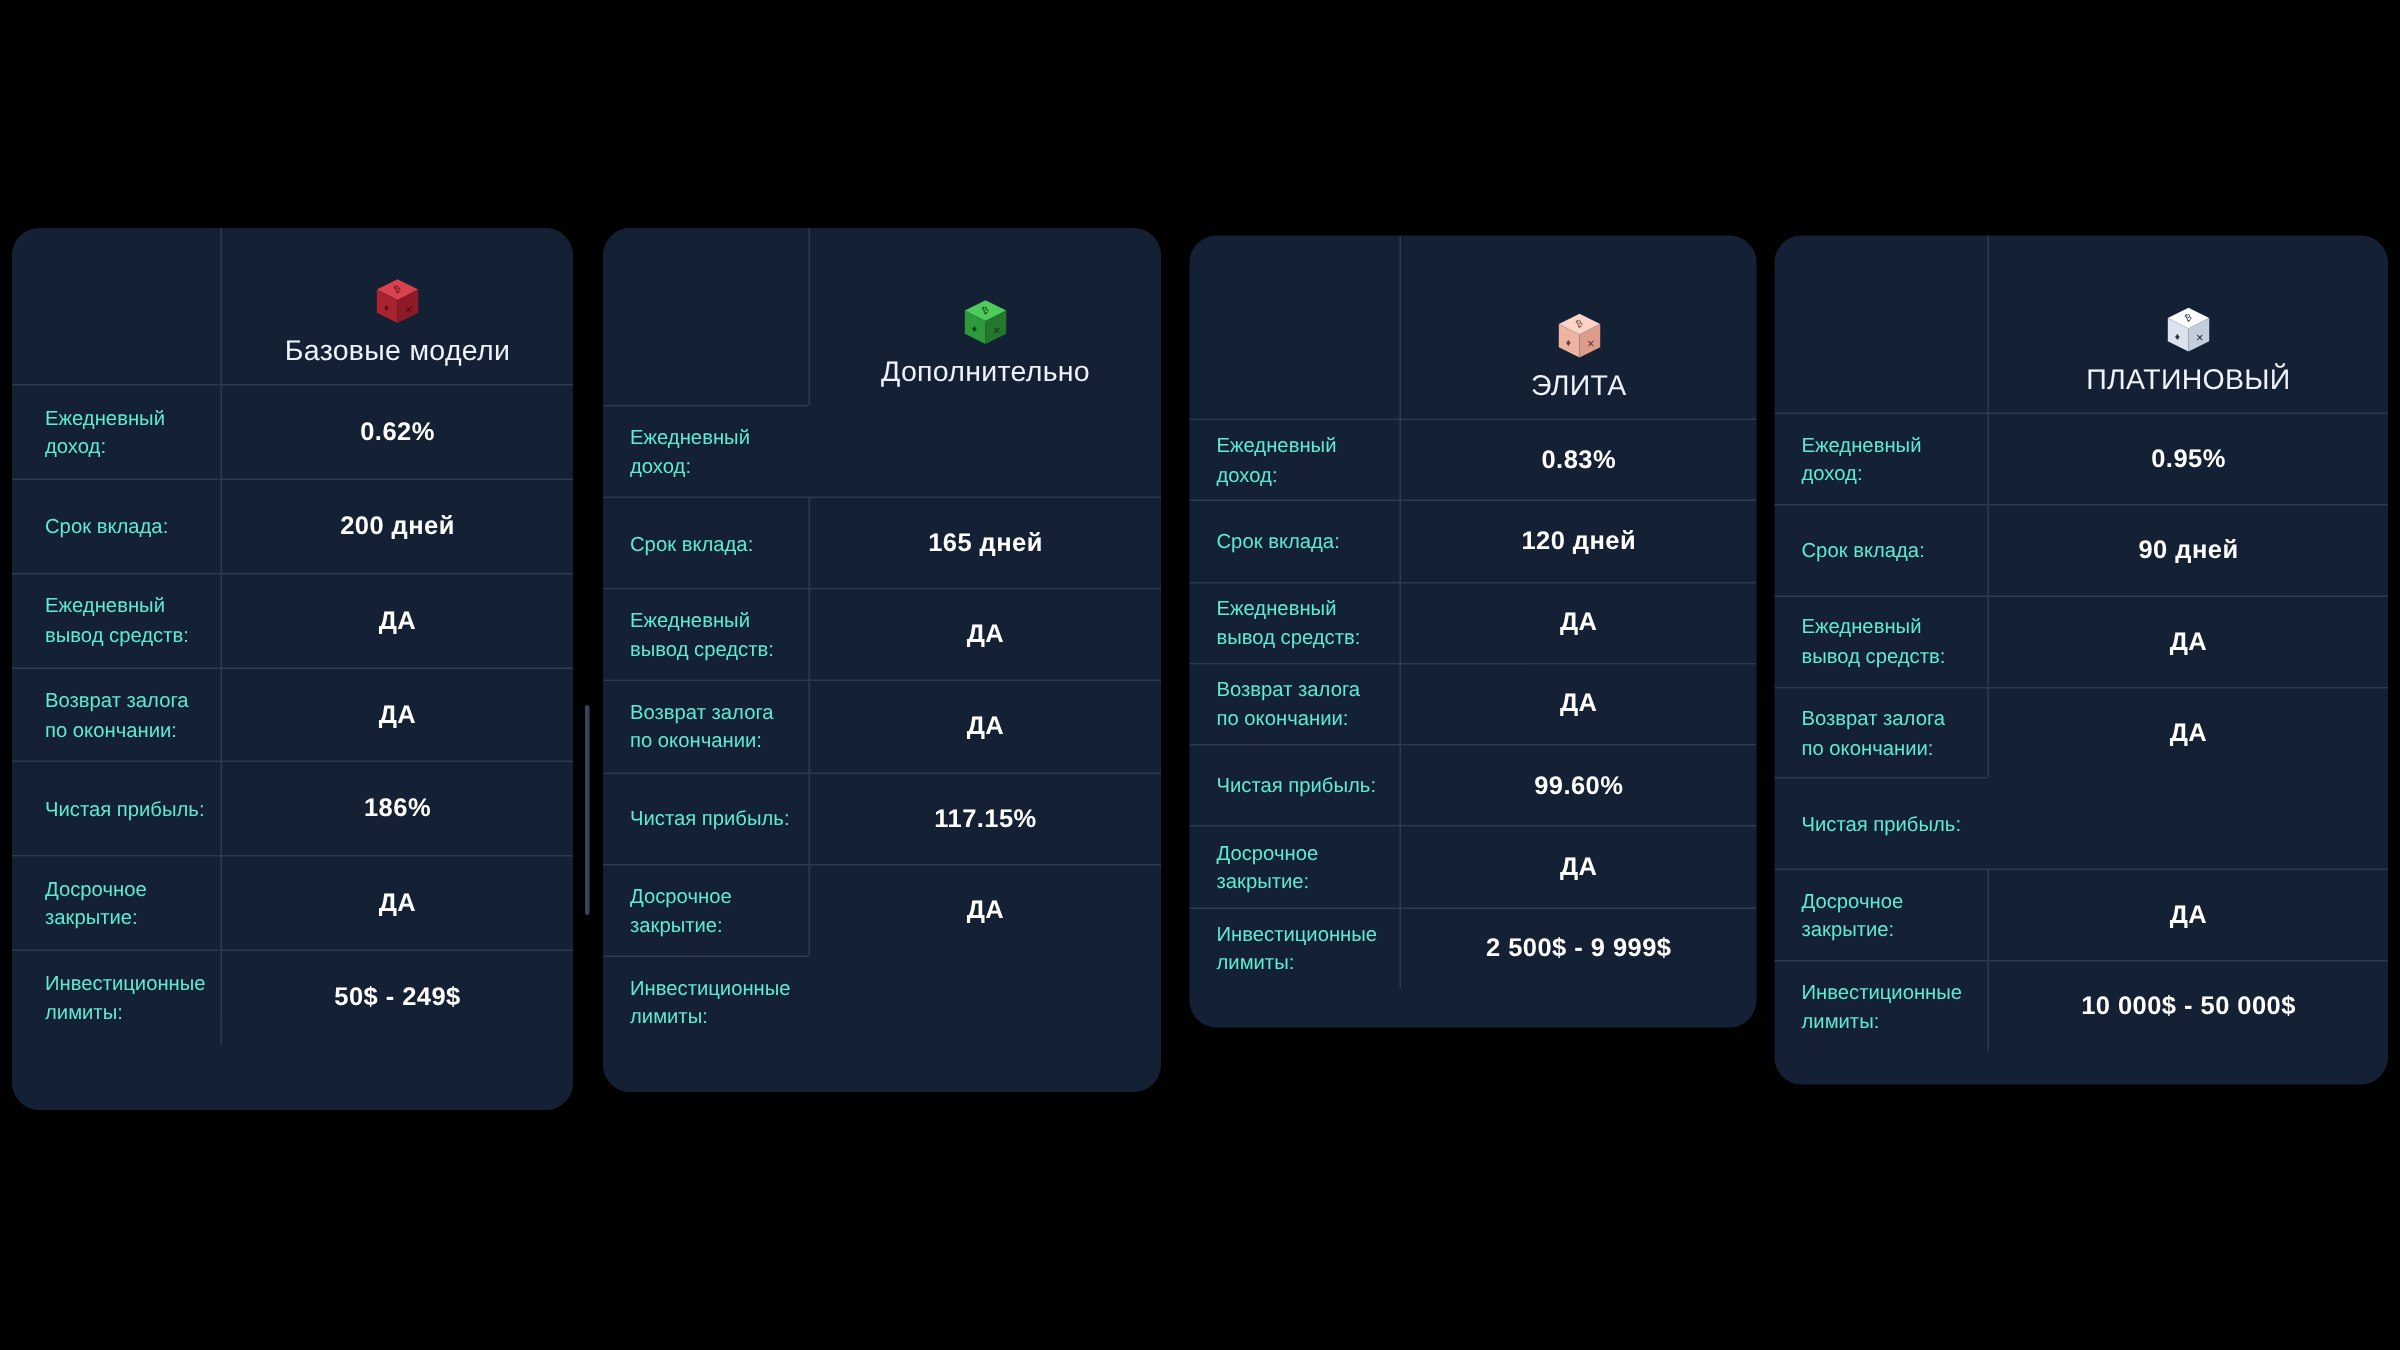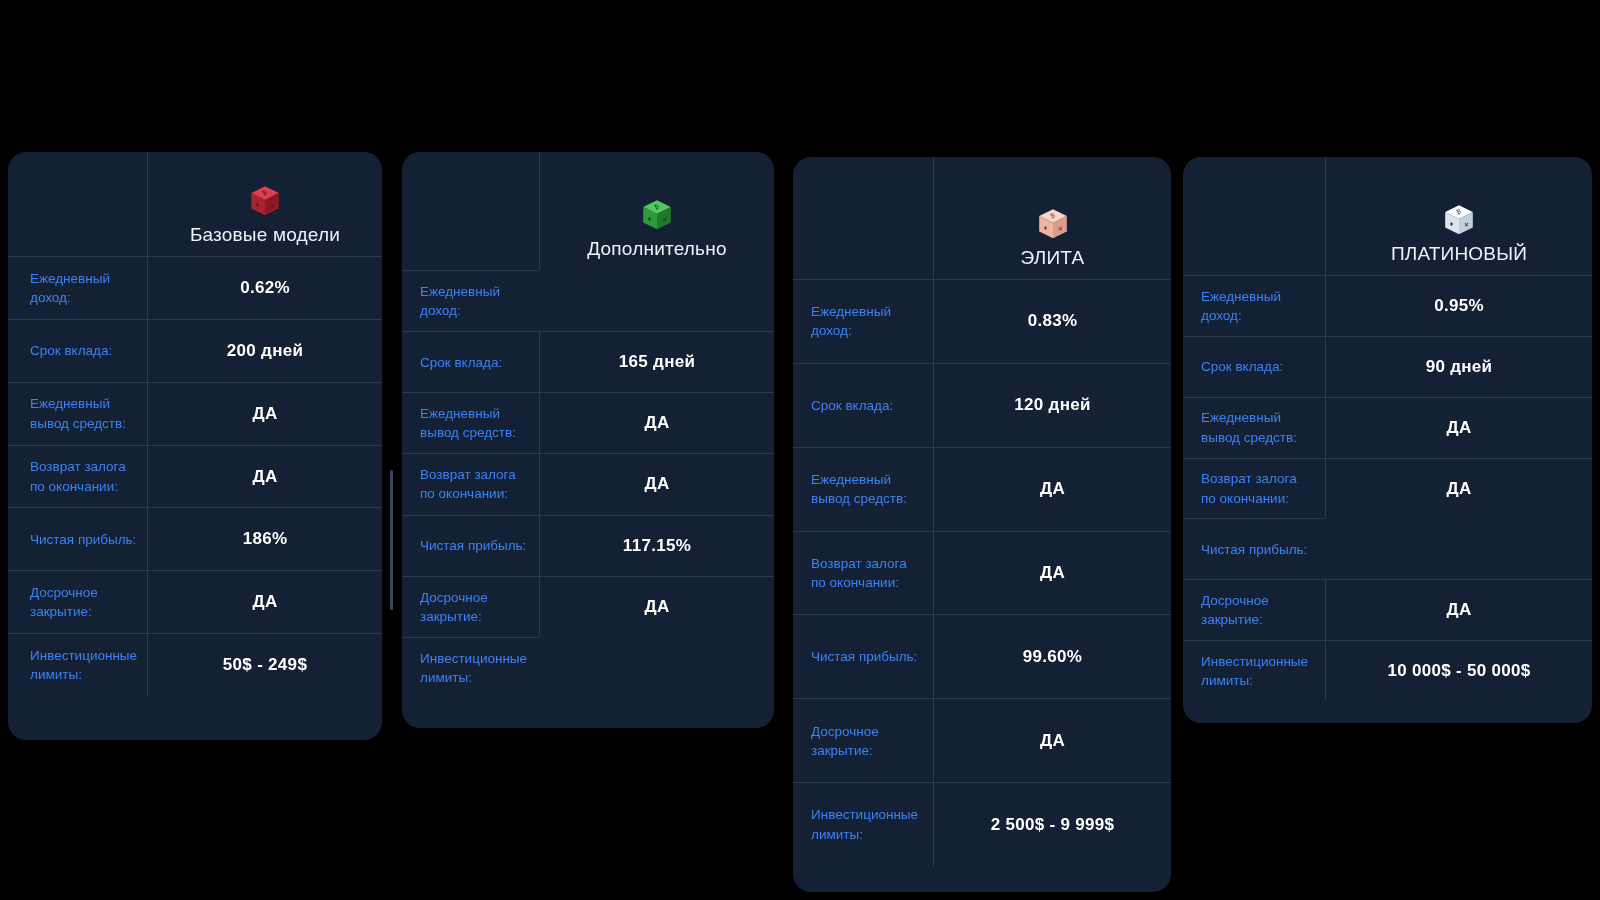--- a/index.html
+++ b/index.html
@@ -79,21 +79,21 @@
   }
   .row {
     display: flex;
     flex: 1 1 0;
     min-height: 0;
   }
   .cell-label {
     box-sizing: border-box;
     display: flex;
     align-items: center;
-    color: #3b82f6;
+    color: #5eead4;
     font-size: 13.5px;
     line-height: 1.42;
     border-top: 1px solid rgba(125,150,190,.22);
     padding-right: 10px;
   }
   .cell-value {
     flex: 1 1 auto;
     box-sizing: border-box;
     display: flex;
     align-items: center;
@@ -220,21 +220,21 @@
           <div class="cell-value">ДА</div>
         </div>
         <div class="row last">
           <div class="cell-label" style="width:137px; padding-left:18px;">Инвестиционные лимиты:</div>
         </div>
       </div>
       <div class="bottom-pad" style="height:30px;"></div>
     </div>
   </div>
 
-  <div class="card" style="left:793px; top:157px; width:378px; height:735px;">
+  <div class="card" style="left:793px; top:157px; width:378px; height:528px;">
     <div class="card-inner">
       <div class="card-head" style="height:122px;">
         <div class="head-left" style="width:140px;"></div>
         <div class="head-right">
           <svg class="dice" viewBox="0 0 64 64">
             <polygon points="32,4 58,17 32,30 6,17" fill="#fbd3c8"></polygon>
             <polygon points="6,17 32,30 32,59 6,46" fill="#edb4a4"></polygon>
             <polygon points="58,17 58,46 32,59 32,30" fill="#dd9c8b"></polygon>
             <text x="32" y="20" font-size="11" fill="#6d3e32" text-anchor="middle" transform="rotate(-28 32 17)">₿</text>
             <text x="18" y="44" font-size="13" fill="#6d3e32" text-anchor="middle">♦</text>

